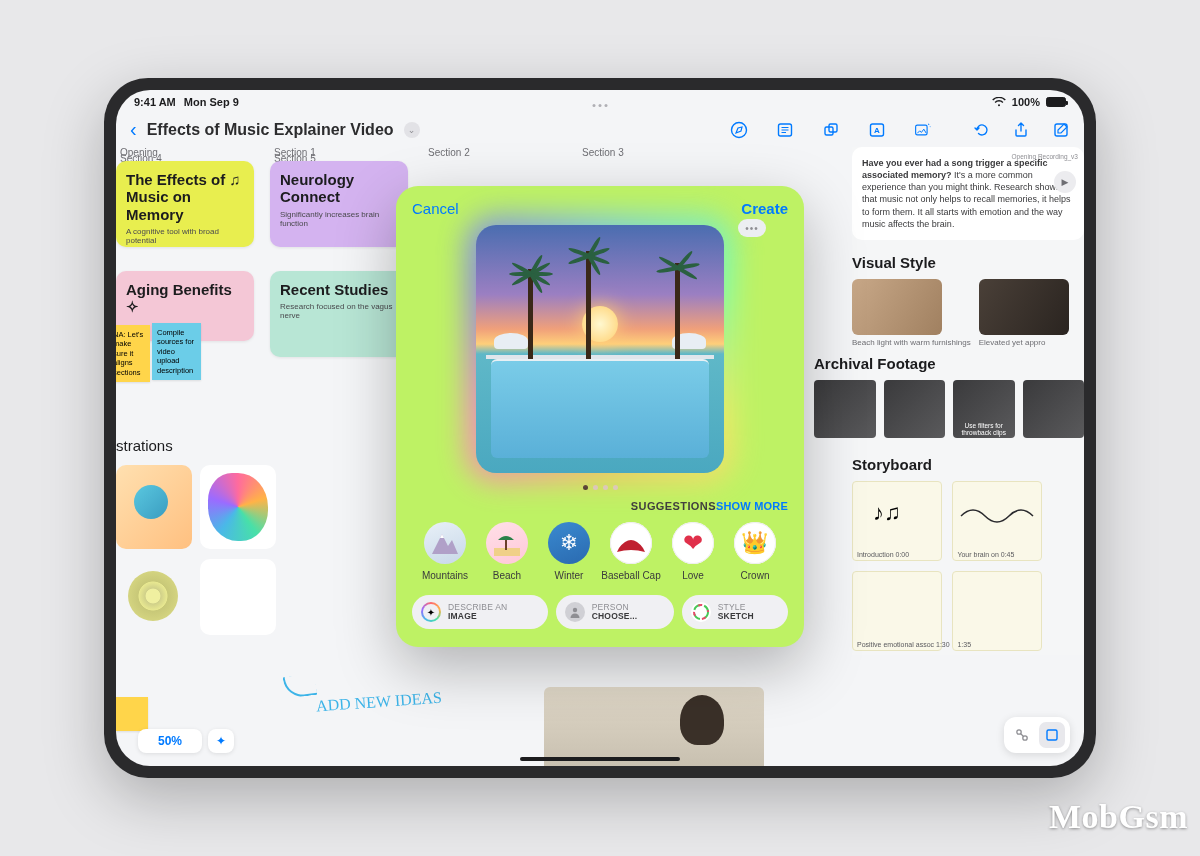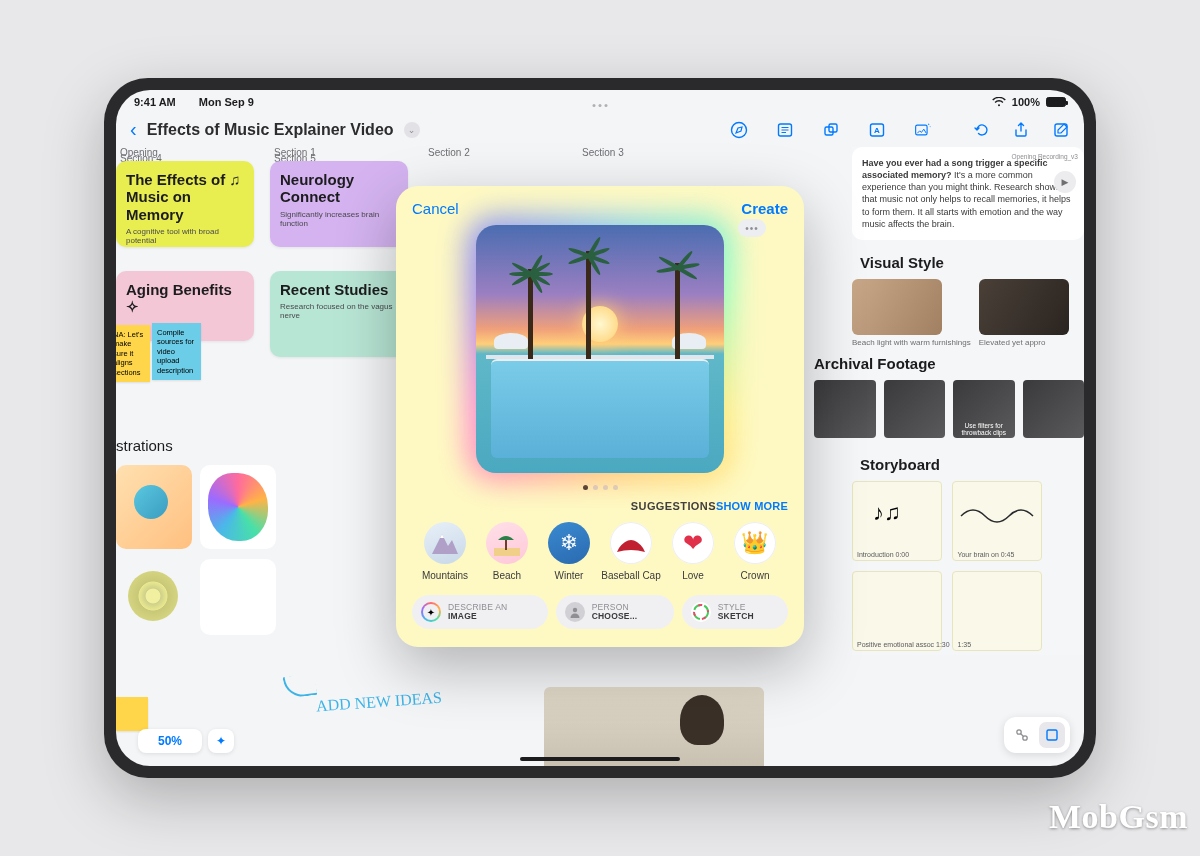--- a/index.html
+++ b/index.html
@@ -1,20 +1,20 @@
 <!DOCTYPE html>
 <html><head>
 <meta charset="utf-8">
 <style>
 *{margin:0;padding:0;box-sizing:border-box;font-family:-apple-system,BlinkMacSystemFont,"SF Pro Display","Helvetica Neue",Arial,sans-serif;-webkit-font-smoothing:antialiased}
 body{background:#e8e8ea;display:flex;align-items:center;justify-content:center;height:856px;width:1200px;overflow:hidden;position:relative}
 .device{width:992px;height:700px;background:#2a2a2c;border-radius:44px;padding:12px;box-shadow:0 20px 60px rgba(0,0,0,.25);position:relative}
 .screen{width:100%;height:100%;background:#f4f5f7;border-radius:34px;overflow:hidden;position:relative}
 .status-bar{display:flex;justify-content:space-between;align-items:center;padding:6px 18px;font-size:11px;font-weight:600;color:#1c1c1e}
-.status-left{display:flex;gap:23px}
+.status-left{display:flex;gap:8px}
 .status-right{display:flex;align-items:center;gap:6px}
 .bat{width:20px;height:10px;border:1.2px solid #1c1c1e;border-radius:2.5px;position:relative;background:#1c1c1e}
 .bat::after{content:"";position:absolute;right:-3px;top:2.5px;width:1.6px;height:4px;background:#1c1c1e;border-radius:0 1px 1px 0}
 .notch-dots{position:absolute;top:14px;left:50%;transform:translateX(-50%);display:flex;gap:3px}
 .notch-dots span{width:3px;height:3px;background:#b0b0b5;border-radius:50%}
 .titlebar{display:flex;align-items:center;padding:4px 14px 6px;gap:10px}
 .back-chev{color:#007aff;font-size:20px;font-weight:500}
 .doc-title{font-size:16px;font-weight:700;color:#2c2c2e}
 .title-chev{width:16px;height:16px;background:#e2e2e6;border-radius:50%;display:flex;align-items:center;justify-content:center;font-size:9px;color:#8e8e93}
 .tb-spacer{flex:1}
@@ -27,21 +27,21 @@
 .card{position:absolute;border-radius:10px;padding:10px;font-size:10px;box-shadow:0 1px 3px rgba(0,0,0,.08)}
 .c-yellow{background:#e8ee4f}
 .c-purple{background:#d4b3f0}
 .c-pink{background:#f4c7d6}
 .c-green{background:#b8e6d5}
 .card-title{font-size:15px;font-weight:700;line-height:1.15;color:#1c1c1e}
 .card-sub{font-size:8px;color:#4a4a4e;margin-top:4px}
 .sticky{position:absolute;padding:5px;font-size:7.5px;line-height:1.25;box-shadow:0 1px 2px rgba(0,0,0,.1)}
 
 .right-panel{position:absolute;right:0;top:0;width:232px;background:rgba(244,245,247,.94)}
-.section-head{font-size:15px;font-weight:700;color:#1c1c1e;margin:8px 8px}
+.section-head{font-size:15px;font-weight:700;color:#1c1c1e;margin:8px 0}
 .note-card{background:#fff;border-radius:10px;padding:10px;font-size:9px;color:#3a3a3c;line-height:1.35;position:relative}
 .play-btn{position:absolute;right:8px;top:24px;width:22px;height:22px;background:#ececef;border-radius:50%;display:flex;align-items:center;justify-content:center;color:#6e6e73;font-size:9px}
 .thumb-row{display:flex;gap:8px;margin-top:6px}
 .thumb{width:90px;height:56px;background:#d0d0d4;border-radius:6px;position:relative;overflow:hidden}
 .thumb-cap{font-size:8px;color:#6e6e73;margin-top:3px}
 .arch-row{display:flex;gap:8px;margin-top:4px}
 .arch{width:62px;height:58px;background:linear-gradient(135deg,#3a3a3c,#5a5a5c);border-radius:4px;position:relative}
 .arch-cap{position:absolute;bottom:2px;left:2px;right:2px;font-size:6.5px;color:#fff;text-align:center;line-height:1.1}
 .sketch{width:90px;height:80px;background:#faf8e8;border-radius:4px;border:1px solid #e8e4c0;position:relative;display:inline-block;margin-right:6px}
 .sk-cap{position:absolute;bottom:2px;left:4px;font-size:7px;color:#5a5a5e}
@@ -57,21 +57,21 @@
 .float-tools{position:absolute;right:14px;bottom:14px;display:flex;gap:4px;background:#fff;border-radius:12px;padding:5px;box-shadow:0 2px 8px rgba(0,0,0,.12)}
 .ft-btn{width:26px;height:26px;border-radius:7px;display:flex;align-items:center;justify-content:center;color:#8e8e93;font-size:14px}
 .ft-btn.active{background:#e8e8ec;color:#007aff}
 
 .hand-text{position:absolute;left:200px;bottom:56px;font-family:"Comic Sans MS",cursive;font-size:16px;color:#3db4e8;transform:rotate(-4deg);line-height:1.1}
 .arrow{position:absolute;left:168px;bottom:70px;width:32px;height:22px;border-bottom:2.5px solid #3db4e8;border-left:2.5px solid #3db4e8;border-bottom-left-radius:20px;transform:rotate(-8deg)}
 
 .home-ind{position:absolute;bottom:5px;left:50%;transform:translateX(-50%);width:160px;height:4px;background:#1c1c1e;border-radius:3px}
 
 
-.modal{position:absolute;left:50%;top:96px;transform:translateX(-50%);width:408px;background:#fef9c3;border-radius:22px;box-shadow:0 20px 60px rgba(0,0,0,.28);z-index:50;padding:14px 16px 18px}
+.modal{position:absolute;left:50%;top:96px;transform:translateX(-50%);width:408px;background:#bef264;border-radius:22px;box-shadow:0 20px 60px rgba(0,0,0,.28);z-index:50;padding:14px 16px 18px}
 .m-head{display:flex;justify-content:space-between;margin-bottom:8px}
 .m-cancel{color:#007aff;font-size:15px}
 .m-create{color:#007aff;font-size:15px;font-weight:700}
 .img-wrap{position:relative;margin:8px auto 0;width:248px}
 .glow{position:absolute;inset:-10px;border-radius:30px;background:conic-gradient(from 180deg,#ffb36b,#ff6bd6,#7b6bff,#6bb8ff,#6bffc4,#ffe66b,#ffb36b);filter:blur(14px);opacity:.75}
 .gen-img{position:relative;width:248px;height:248px;border-radius:20px;overflow:hidden}
 .sky{position:absolute;inset:0;background:linear-gradient(180deg,#4a6db0 0%,#9b7fc2 28%,#f0a07a 42%,#ffcf7a 48%,#5fb8c8 52%,#4aa8c0 100%)}
 .sun{position:absolute;left:50%;top:40%;transform:translate(-50%,-50%);width:36px;height:36px;background:radial-gradient(circle,#fff8d0,#ffd070);border-radius:50%;box-shadow:0 0 20px #ffcf7a}
 .palm{position:absolute;width:5px;background:#3a2818;bottom:46%}
 .fronds{position:absolute;width:46px;height:46px}

